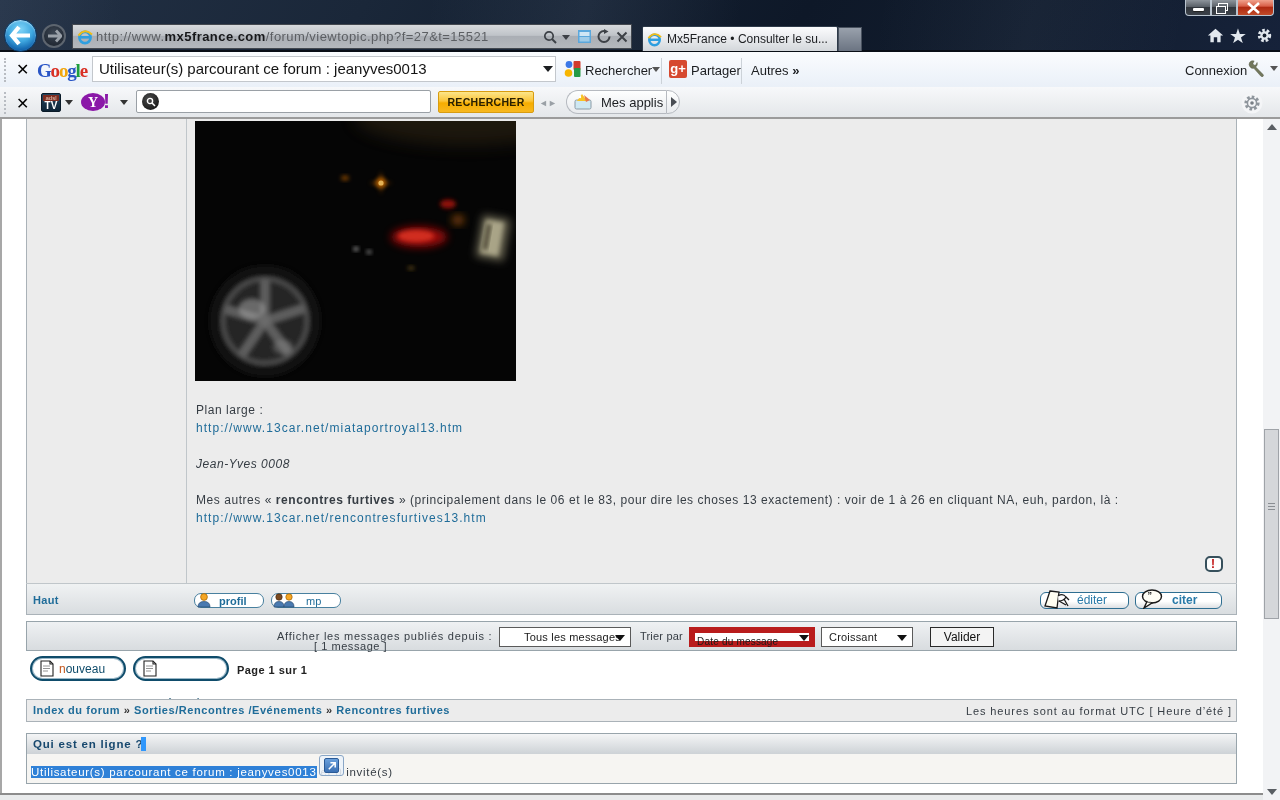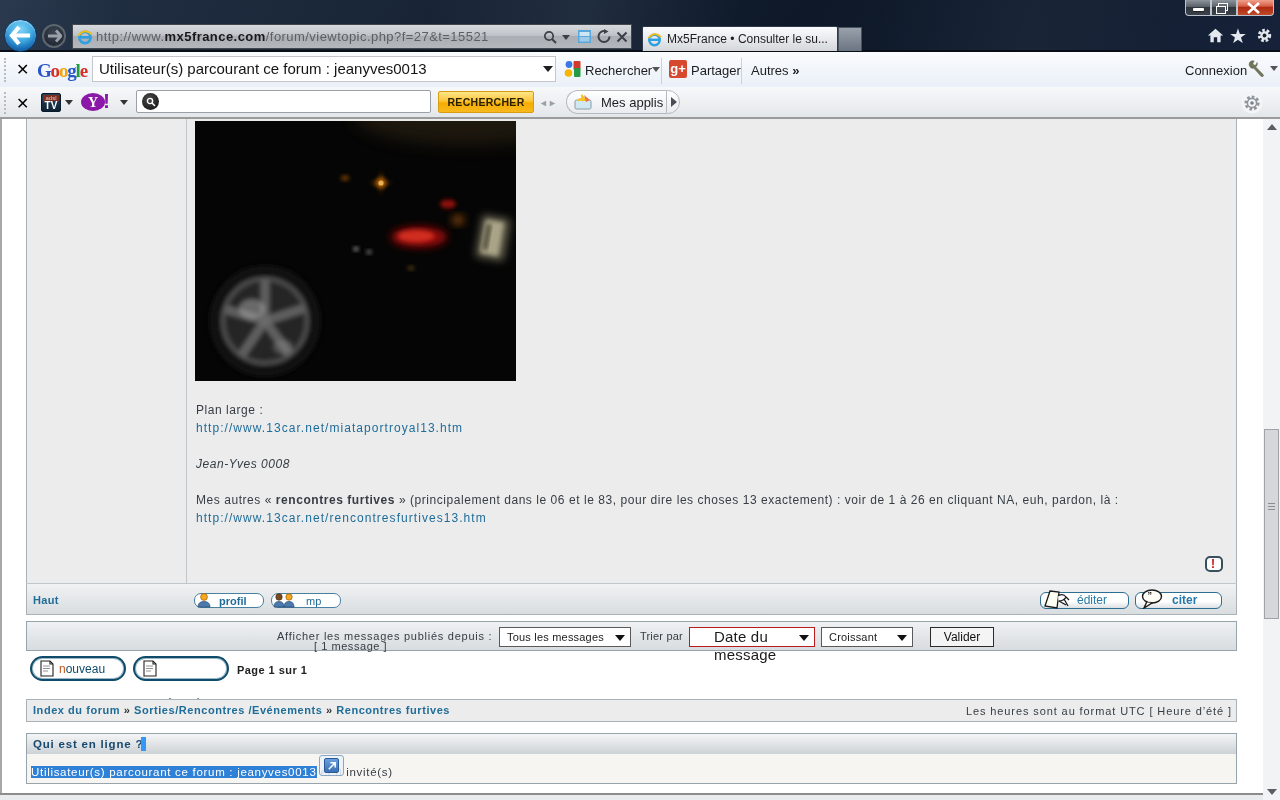--- a/index.html
+++ b/index.html
@@ -274,24 +274,24 @@
 <svg class="ab" style="left:1140px;top:589px" width="24" height="20" viewBox="0 0 24 20">
     <ellipse cx="12" cy="7.5" rx="9.5" ry="6.5" fill="#fffef6" stroke="#1a1a1a" stroke-width="1.4"></ellipse>
     <path d="M7 12.5 L4 19 L12 14 Z" fill="#fffef6" stroke="#1a1a1a" stroke-width="1.4"></path>
     <path d="M7 12.9 L11 13.4 L9 12" fill="#fffef6" stroke="none"></path>
     <text x="7.5" y="9" font-size="9" font-weight="bold" fill="#1a1a1a">”</text>
   </svg>
 <div class="ab" style="left:1172px;top:593px;font-size:12px;font-weight:bold;color:#2779a8">citer</div>
 
 <div class="ab" style="left:26px;top:621px;width:1211px;height:30px;background:linear-gradient(#eff1f3,#d8dcdf);border:1px solid #98a4ab"></div>
 <div class="ab ftext" style="left:277px;top:630px;font-size:11px;letter-spacing:0.75px">Afficher les messages publiés depuis :</div>
-<div class="ab" style="left:499px;top:627px;width:132px;height:20px;background:#fff;border:1px solid #5a5a5a;font-size:11px;color:#1a1a1a;line-height:18px;padding-left:7px;letter-spacing:0.2px">Tous les messages</div>
+<div class="ab" style="left:499px;top:627px;width:132px;height:20px;background:#fff;border:1px solid #5a5a5a;font-size:11px;color:#1a1a1a;line-height:18px;padding-left:24px;letter-spacing:0.2px">Tous les messages</div>
 <div class="ab" style="left:615px;top:635px;width:0;height:0;border-left:5px solid transparent;border-right:5px solid transparent;border-top:6px solid #111"></div>
 <div class="ab ftext" style="left:640px;top:630px;font-size:11px;letter-spacing:0.2px">Trier par</div>
-<div class="ab" style="left:689px;top:627px;width:126px;height:20px;background:#fff;border:1px solid #b91c1c;font-size:15px;color:#1a1a1a;line-height:18px;padding-left:24px;letter-spacing:0.2px">Date du message</div>
+<div class="ab" style="left:689px;top:627px;width:126px;height:20px;background:#fff;border:6px solid #b91c1c;font-size:10px;color:#1a1a1a;line-height:18px;padding-left:2px;letter-spacing:0.2px">Date du message</div>
 <div class="ab" style="left:799px;top:635px;width:0;height:0;border-left:5px solid transparent;border-right:5px solid transparent;border-top:6px solid #111"></div>
 <div class="ab" style="left:821px;top:627px;width:92px;height:20px;background:#fff;border:1px solid #5a5a5a;font-size:11px;color:#1a1a1a;line-height:18px;padding-left:7px;letter-spacing:0.2px">Croissant</div>
 <div class="ab" style="left:897px;top:635px;width:0;height:0;border-left:5px solid transparent;border-right:5px solid transparent;border-top:6px solid #111"></div>
 <div class="ab" style="left:930px;top:627px;width:64px;height:20px;background:#f4f4f4;border:1px solid #2a2a2a;font-size:12px;color:#111;text-align:center;line-height:18px">Valider</div>
 
 <div class="ab" style="left:30px;top:656px;width:96px;height:25px;border:2px solid #0f4c6b;border-radius:13px;background:#fff;box-shadow:inset 0 0 0 1px #9ab8c8"></div>
 <div class="ab" style="left:133px;top:656px;width:96px;height:25px;border:2px solid #0f4c6b;border-radius:13px;background:#fff;box-shadow:inset 0 0 0 1px #9ab8c8"></div>
 <svg class="ab" style="left:38px;top:660px" width="17" height="17" viewBox="0 0 17 17">
     <path d="M3 1 L12 1 L15 4 L15 16 L3 16 Z" fill="#fff" stroke="#222" stroke-width="1.1"></path>
     <path d="M12 1 L12 4 L15 4" fill="none" stroke="#222" stroke-width="1.1"></path>

